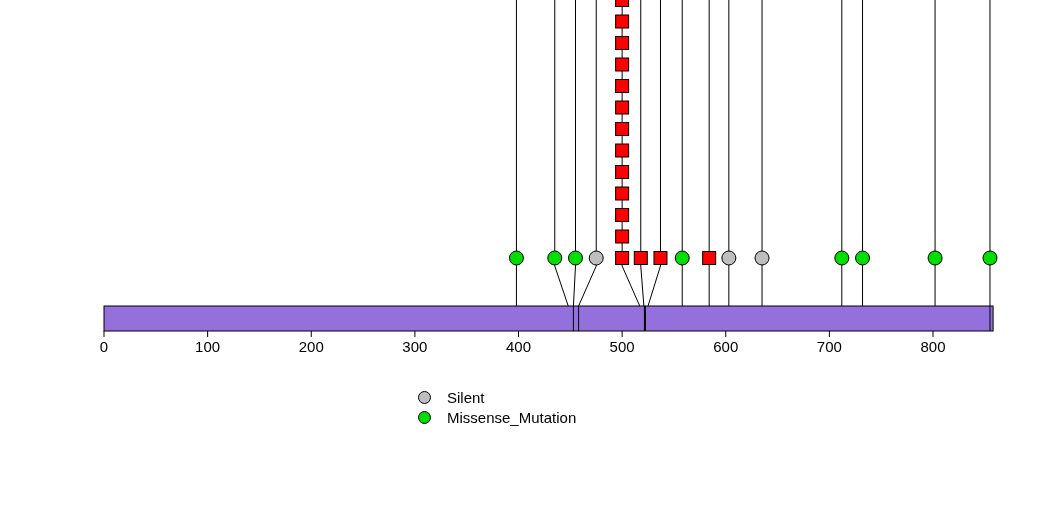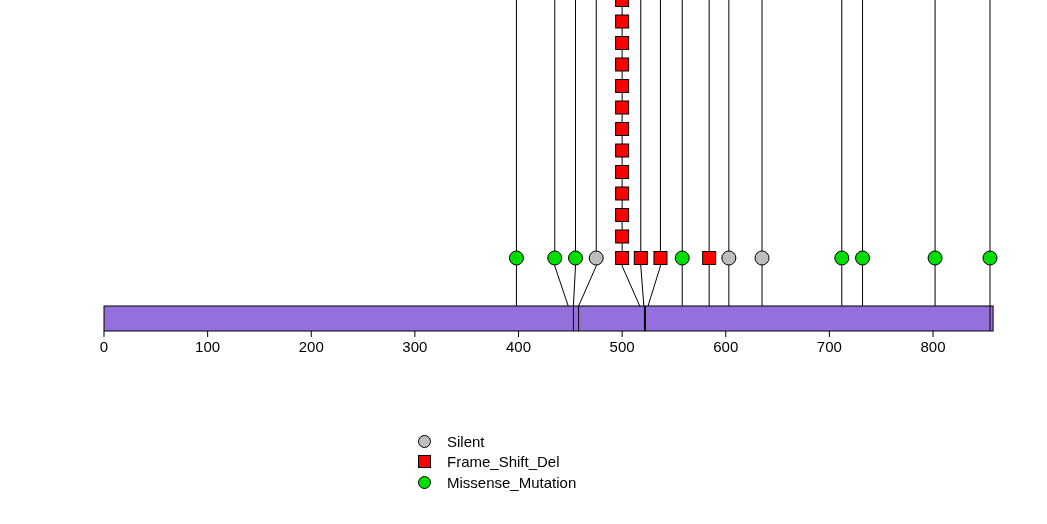--- a/index.html
+++ b/index.html
@@ -14,21 +14,20 @@
   .figure svg { position: absolute; left: 0; top: 0; }
   svg text {
     font-family: "Liberation Sans", sans-serif;
     fill: #000000;
     font-size: 15px;
   }
   .legend {
     position: absolute;
     left: 418px;
     top: 387px;
-    margin-top: 44px;
   }
   .legend-row {
     display: flex;
     align-items: center;
     height: 20.5px;
   }
   .legend-swatch {
     display: inline-block;
     width: 13px;
     height: 13px;
@@ -115,22 +114,18 @@
       <circle cx="935.0724999999999" cy="258" r="7" fill="#00DD00" stroke="#000000" stroke-width="1"></circle>
       <circle cx="989.9937499999999" cy="258" r="7" fill="#00DD00" stroke="#000000" stroke-width="1"></circle>
     </svg>
 
   <div class="legend">
     <div class="legend-row">
       <span class="legend-swatch" style="background: rgb(190, 190, 190); border-radius: 50%;"></span>
       <span class="legend-label">Silent</span>
     </div>
     <div class="legend-row">
-      <span class="legend-swatch" style="background: rgb(255, 0, 0); border-radius: 0px;"></span>
-      <span class="legend-label">Frame_Shift_Del</span>
-    </div>
-    <div class="legend-row">
       <span class="legend-swatch" style="background: rgb(0, 221, 0); border-radius: 50%;"></span>
       <span class="legend-label">Missense_Mutation</span>
     </div>
   </div>
 
 </div>
 
 </body></html>

